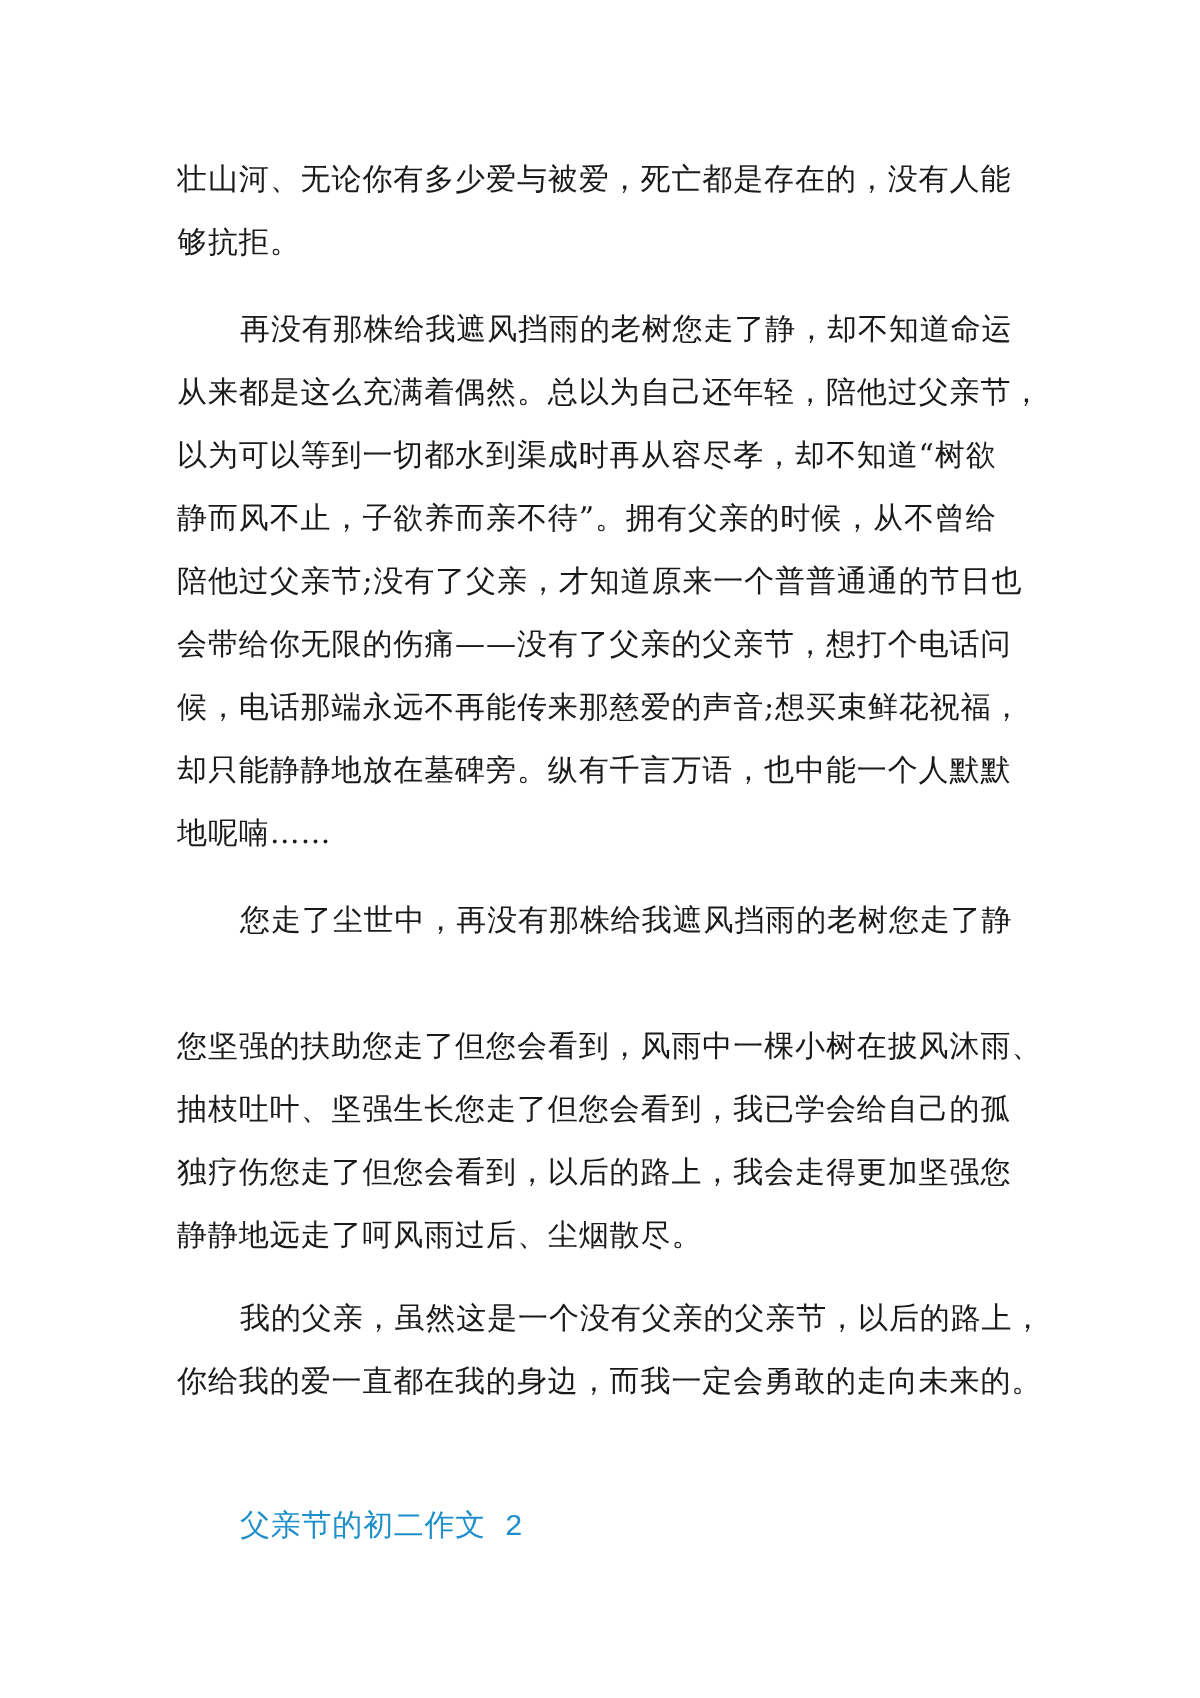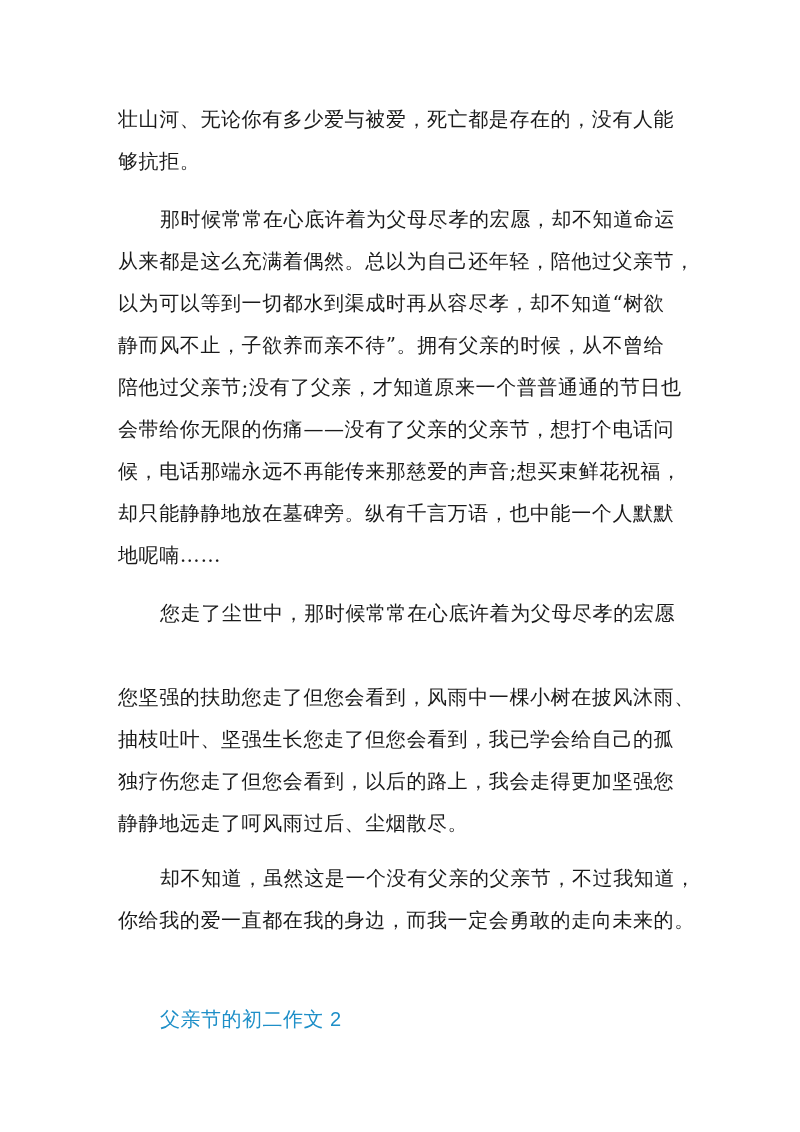--- a/index.html
+++ b/index.html
@@ -35,47 +35,47 @@
     .indent {
       left: 160px;
     }
     .heading {
       position: absolute;
       left: 160px;
       top: 1007px;
       font-size: 20px;
       line-height: 24px;
       color: #1e8fc8;
-      font-family: Liberation Sans, sans-serif;
+      font-family: Liberation Mono, monospace;
       white-space: nowrap;
       letter-spacing: 0.5px;
     }
   </style>
 </head>
 <body>
 
 <div class="page">
 
   <div class="line" style="top:107px">壮山河、无论你有多少爱与被爱，死亡都是存在的，没有人能</div>
   <div class="line" style="top:149px">够抗拒。</div>
 
-  <div class="line indent" style="top:207px">那时候常常在心底许着为父母尽孝的宏愿，却不知道命运</div>
+  <div class="line indent" style="top:207px">再没有那株给我遮风挡雨的老树您走了静，却不知道命运</div>
   <div class="line" style="top:249px">从来都是这么充满着偶然。总以为自己还年轻，陪他过父亲节，</div>
   <div class="line" style="top:291px">以为可以等到一切都水到渠成时再从容尽孝，却不知道“树欲</div>
   <div class="line" style="top:333px">静而风不止，子欲养而亲不待”。拥有父亲的时候，从不曾给</div>
   <div class="line" style="top:417px">会带给你无限的伤痛——没有了父亲的父亲节，想打个电话问</div>
   <div class="line" style="top:375px">陪他过父亲节;没有了父亲，才知道原来一个普普通通的节日也</div>
   <div class="line" style="top:459px">候，电话那端永远不再能传来那慈爱的声音;想买束鲜花祝福，</div>
   <div class="line" style="top:501px">却只能静静地放在墓碑旁。纵有千言万语，也中能一个人默默</div>
   <div class="line" style="top:543px">地呢喃……</div>
 
-  <div class="line indent" style="top:601px">您走了尘世中，那时候常常在心底许着为父母尽孝的宏愿</div>
+  <div class="line indent" style="top:601px">您走了尘世中，再没有那株给我遮风挡雨的老树您走了静</div>
   <div class="line" style="top:685px">您坚强的扶助您走了但您会看到，风雨中一棵小树在披风沐雨、</div>
   <div class="line" style="top:727px">抽枝吐叶、坚强生长您走了但您会看到，我已学会给自己的孤</div>
   <div class="line" style="top:769px">独疗伤您走了但您会看到，以后的路上，我会走得更加坚强您</div>
   <div class="line" style="top:811px">静静地远走了呵风雨过后、尘烟散尽。</div>
 
-  <div class="line indent" style="top:866px">却不知道，虽然这是一个没有父亲的父亲节，不过我知道，</div>
+  <div class="line indent" style="top:866px">我的父亲，虽然这是一个没有父亲的父亲节，以后的路上，</div>
   <div class="line" style="top:908px">你给我的爱一直都在我的身边，而我一定会勇敢的走向未来的。</div>
 
   <div class="heading">父亲节的初二作文 2</div>
 
 </div>
 
 </body></html>

